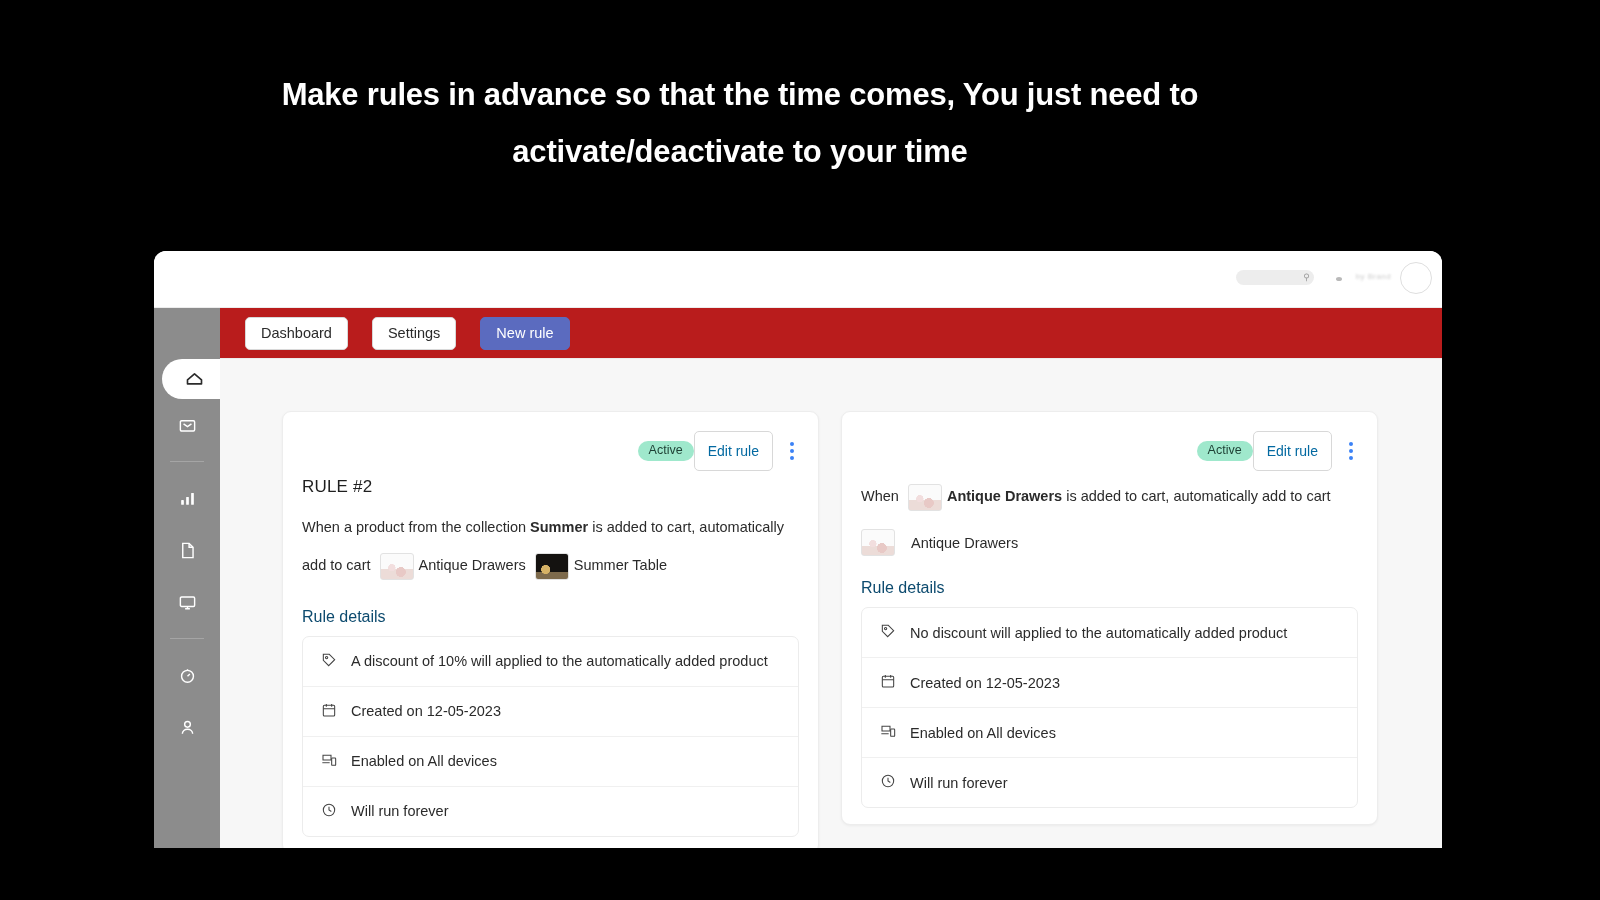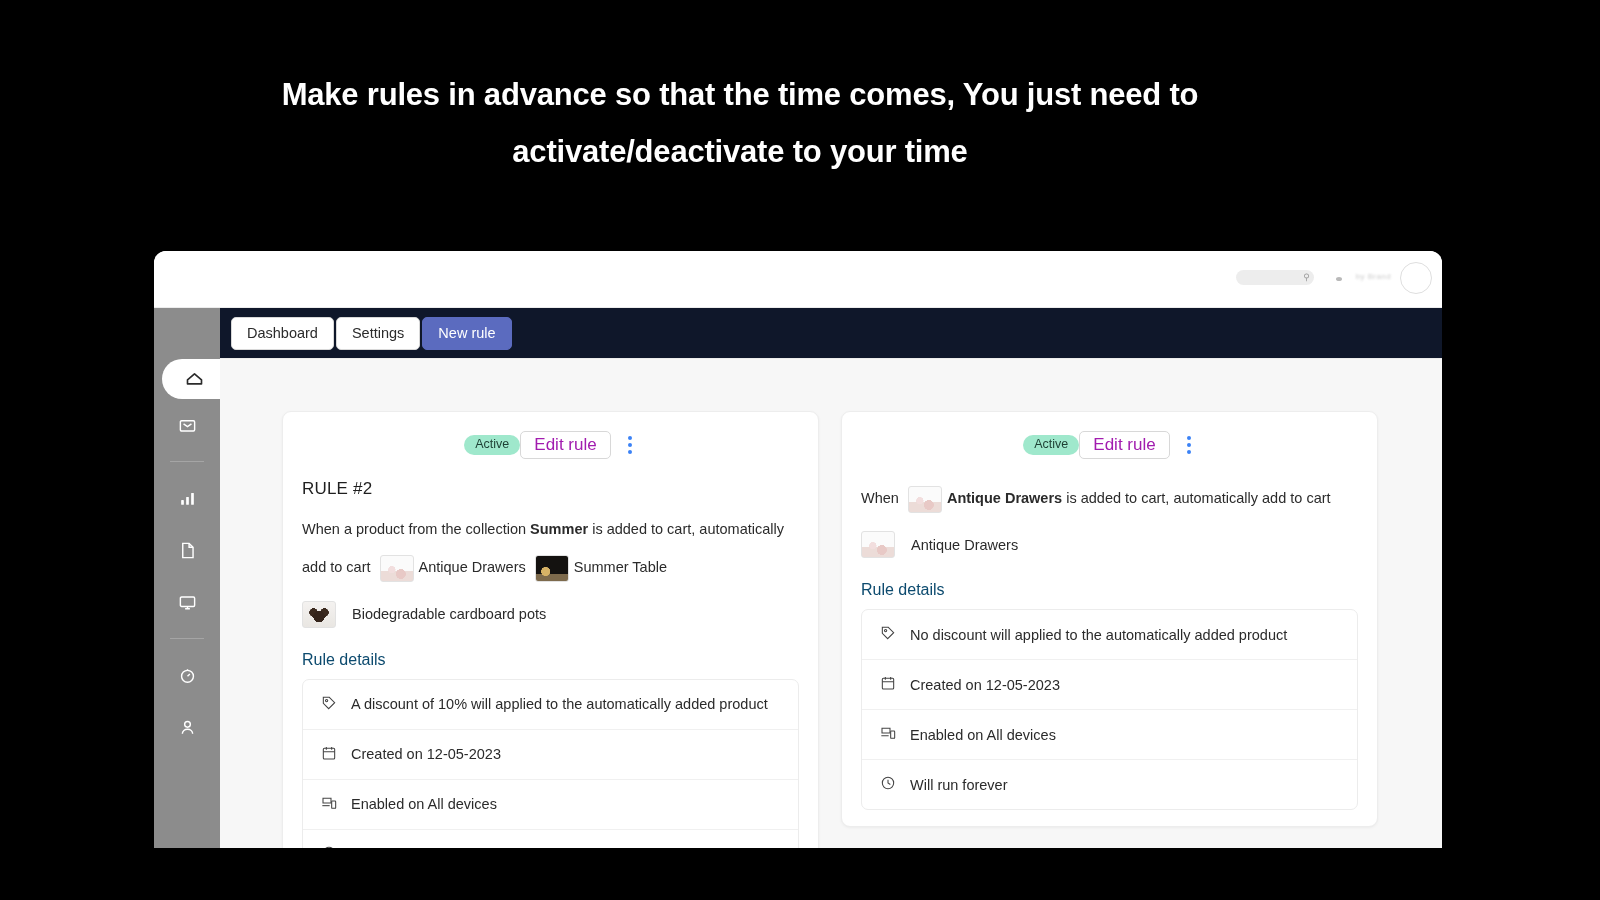--- a/index.html
+++ b/index.html
@@ -115,26 +115,26 @@
   .main {
     position: absolute; left: 66px; top: 0;
     width: 1222px; height: 540px;
     background: #f7f7f7;
   }
 
   
   .tabrow {
     position: relative;
     height: 51px;
-    background: #0f172a;
+    background: #b91c1c;
     border-bottom: 1px solid #ececec;
     display: flex;
     align-items: center;
-    gap: 2px;
-    padding-left: 11px;
+    gap: 24px;
+    padding-left: 25px;
   }
   .tab-btn {
     height: 33px;
     padding: 0 15px;
     background: #ffffff;
     border: 1px solid #d8d8d8;
     border-radius: 5px;
     font-size: 14.5px;
     color: #2b2b2b;
     font-family: "Liberation Sans", sans-serif;
@@ -163,40 +163,40 @@
     border-radius: 9px;
     box-shadow: 0 1px 3px rgba(0,0,0,0.05);
     padding: 19px 19px 16px 19px;
     position: relative;
   }
   .card.short { align-self: flex-start; }
 
   .card-head {
     display: flex;
     align-items: center;
-    justify-content: center;
-    margin-bottom: 20px;
+    justify-content: flex-end;
+    margin-bottom: 6px;
   }
   .badge {
     background: #9fe8cc;
     color: #1d3f33;
     font-size: 12.5px;
     border-radius: 11px;
     padding: 3px 11px 4px 11px;
     line-height: 1;
   }
   .head-right { display: flex; align-items: center; gap: 12px; }
   .edit-btn {
-    height: 28px;
+    height: 40px;
     padding: 0 13px;
     background: #ffffff;
     border: 1px solid #d8d8d8;
     border-radius: 5px;
-    font-size: 17px;
-    color: #a21caf;
+    font-size: 14px;
+    color: #0369a1;
     font-family: "Liberation Sans", sans-serif;
     cursor: pointer;
     display: flex; align-items: center;
   }
   .kebab {
     display: flex; flex-direction: column; gap: 3px;
     padding: 4px 5px; cursor: pointer;
   }
   .kebab span {
     width: 4px; height: 4px; border-radius: 50%;
@@ -401,26 +401,20 @@
           </div>
 
           <div class="rule-title">RULE #2</div>
 
           <div class="rule-desc">
             <span>When a product from the collection </span><b>Summer</b><span> is added to cart, automatically add to cart</span>
             <span class="thumb th-antique"></span><span>Antique Drawers</span>
             <span class="thumb th-bedside"></span><span>Summer Table</span>
           </div>
 
-          <div class="prod-row">
-            <div class="prod">
-              <span class="thumb th-pots"></span>
-              <span class="prod-name">Biodegradable cardboard pots</span>
-            </div>
-          </div>
 
           <div class="details-label">Rule details</div>
           <div class="details-box">
             <div class="detail-row">
               <span>
                 <svg width="16" height="16" viewBox="0 0 24 24" fill="none" stroke="#444" stroke-width="1.6">
                   <path d="M12.5 3.5l8 8-9 9-8-8v-9z"></path>
                   <circle cx="8.4" cy="8.4" r="1.7"></circle>
                 </svg>
               </span>

